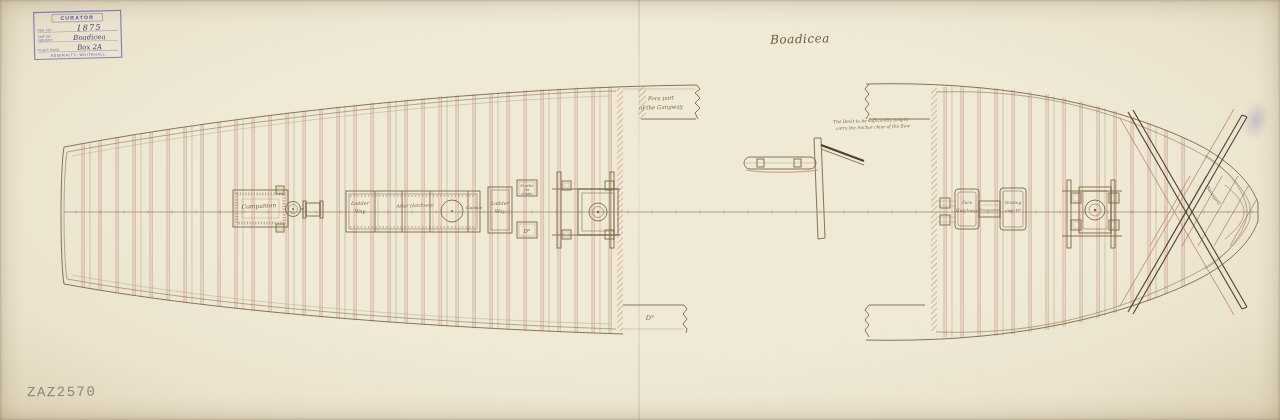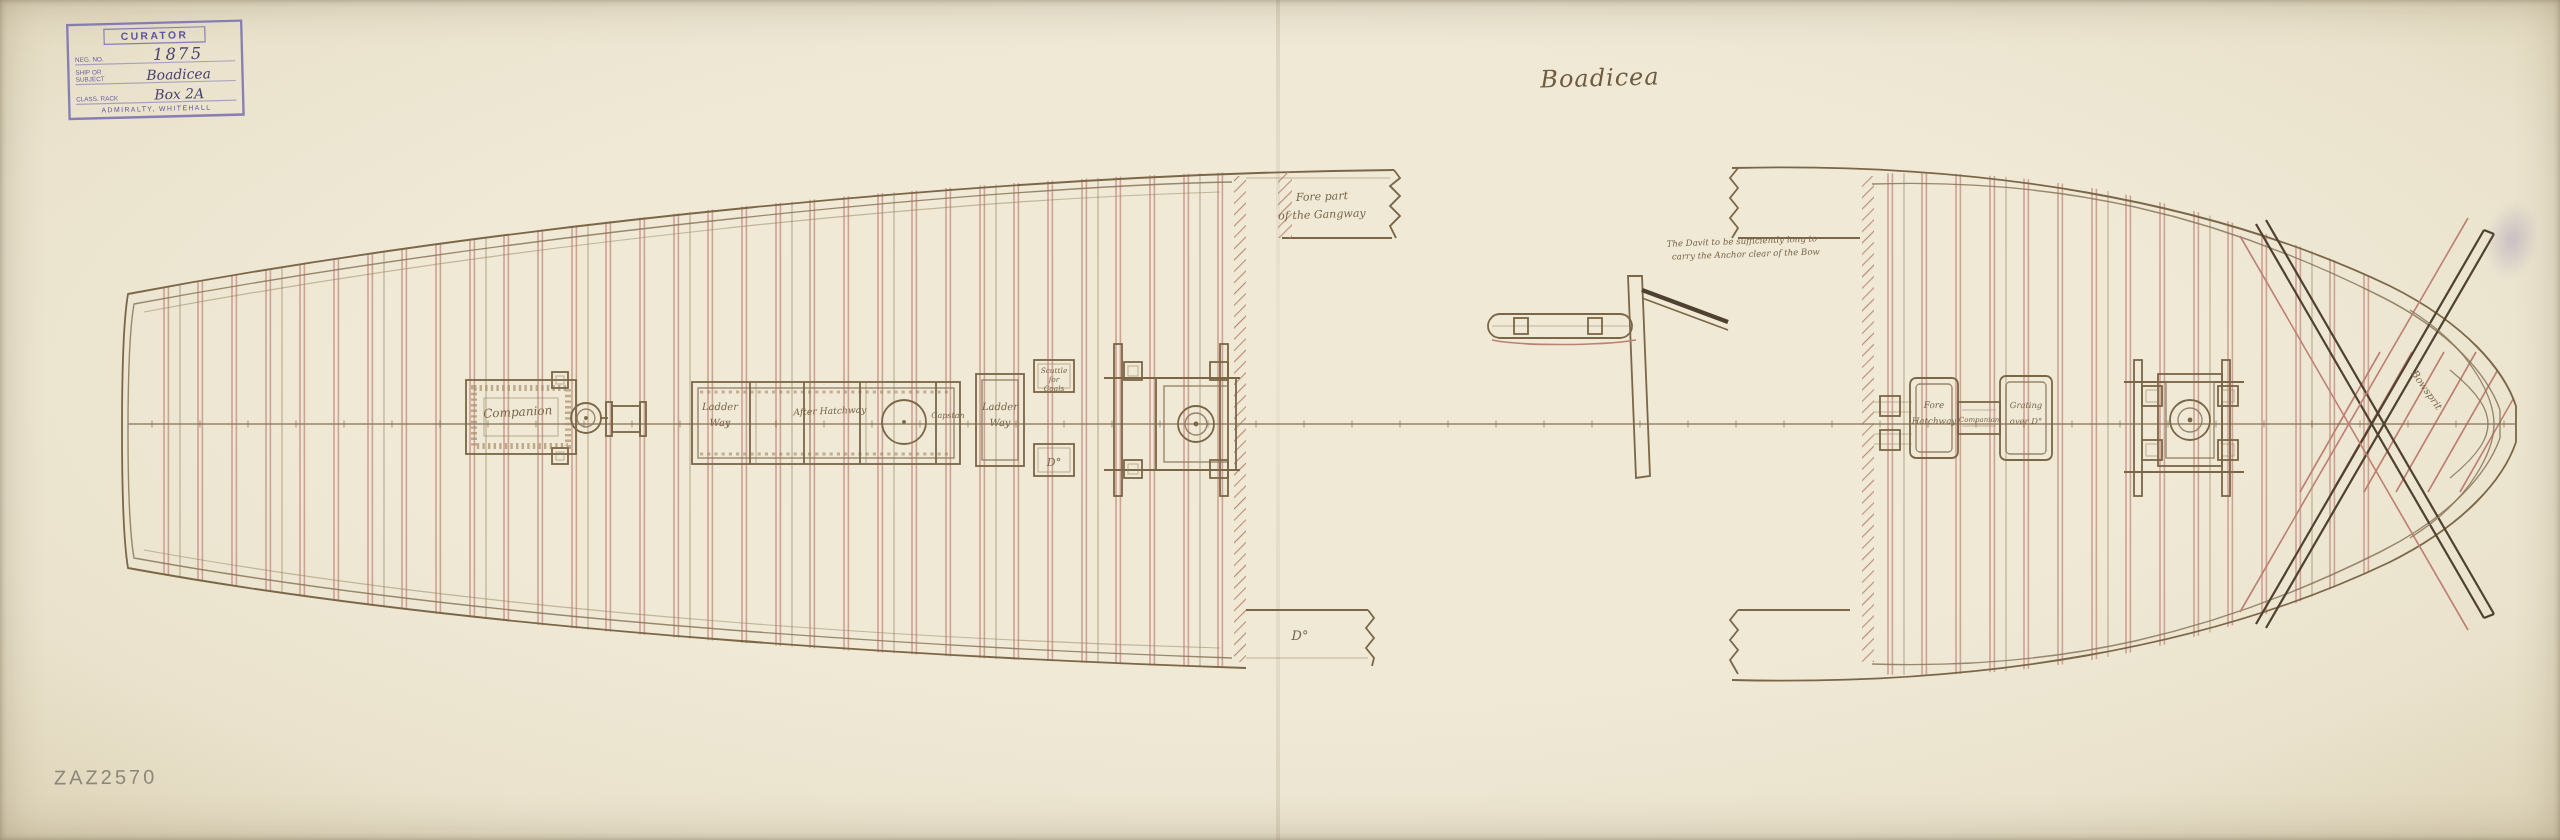--- a/index.html
+++ b/index.html
@@ -36,22 +36,22 @@
     border-bottom:1px solid rgba(116,108,176,.55);}
   .sl{width:40px;font-size:5.5px;line-height:6px;text-transform:uppercase;opacity:.9;}
   .sv{flex:1;font-family:"DejaVu Serif",serif;font-style:italic;font-size:12px;
     color:#4a4470;text-align:center;line-height:12px;}
   .sv.big{font-size:14px;letter-spacing:2px;}
   .stamp-foot{text-align:center;font-size:6px;letter-spacing:1.2px;margin-top:3px;}
 
   .title{position:absolute;left:740px;top:32px;width:120px;text-align:center;
     font-family:"DejaVu Serif",serif;font-style:italic;font-size:12px;color:#6e5b40;
     transform:rotate(-1.5deg);letter-spacing:.5px;}
-  .refnum{position:absolute;left:27px;top:384px;font-size:10px;color:#8d8778;
-    letter-spacing:1.5px;transform:rotate(-.5deg);}
+  .refnum{position:absolute;left:27px;top:384px;font-size:14px;color:#8d8778;
+    letter-spacing:1.5px;transform:rotate(-.5deg);font-family:Liberation Mono, monospace;}
   .smudge{position:absolute;left:1243px;top:100px;width:26px;height:40px;
     background:radial-gradient(closest-side,rgba(118,106,168,.30),rgba(118,106,168,0));
     filter:blur(1px);transform:rotate(12deg);border-radius:40%;}
 </style>
 </head>
 <body>
 
 <div class="paper">
   <div class="fold"></div>
 

